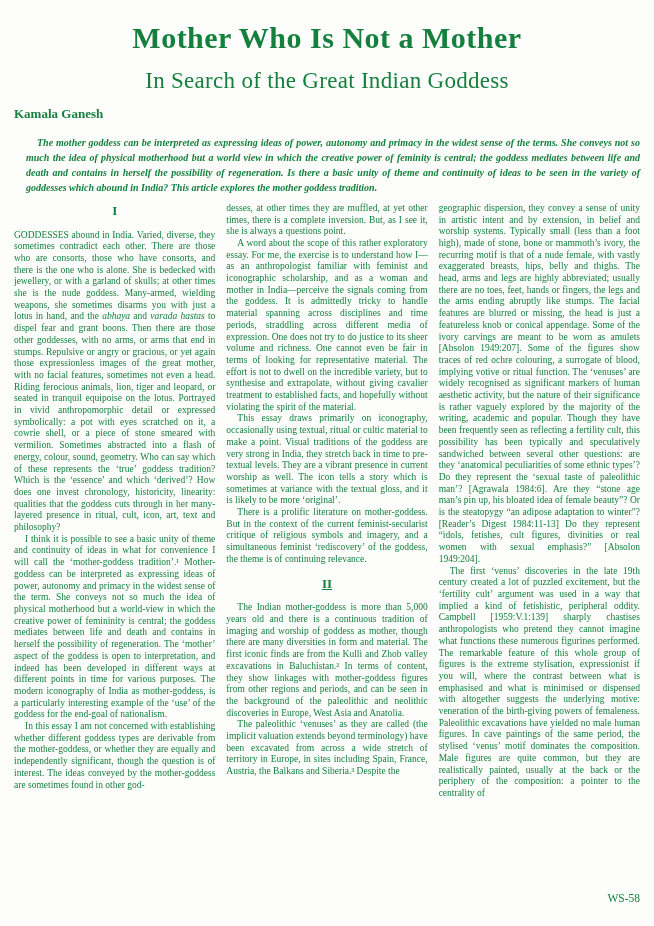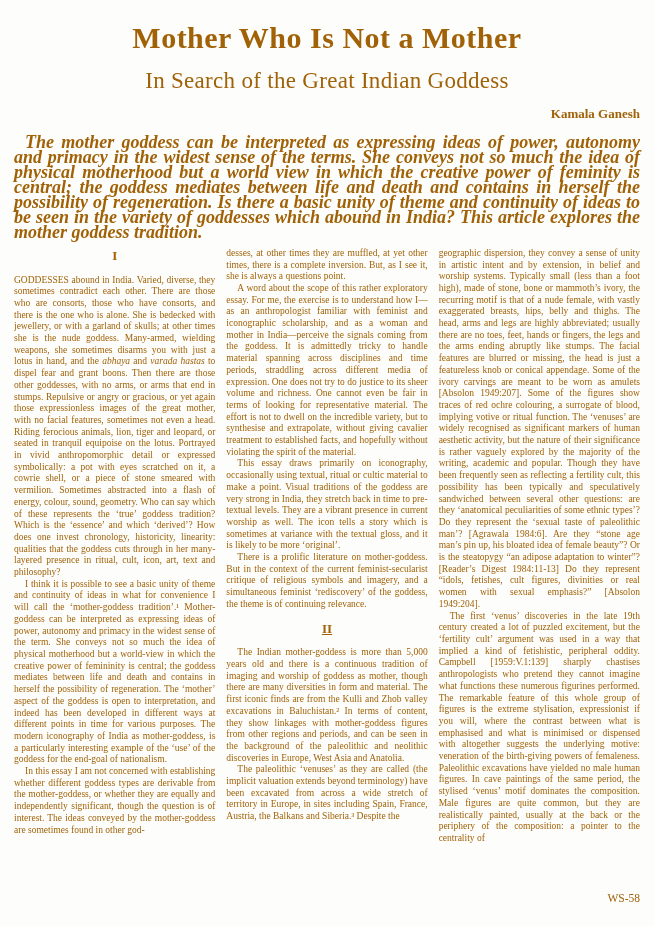--- a/index.html
+++ b/index.html
@@ -2,21 +2,21 @@
 <html><head>
 <meta charset="utf-8">
 <style>
   html, body { margin: 0; padding: 0; background: #d8d8d8; }
   .page {
     position: relative;
     width: 654px;
     height: 926px;
     margin: 0 auto;
     background: #fdfdfc;
-    color: #a16207;
+    color: #15803d;
     font-family: "Liberation Serif", serif;
     box-sizing: border-box;
     padding: 22px 14px 0 14px;
     overflow: hidden;
   }
   .title1 {
     margin: 0;
     text-align: center;
     font-size: 30px;
     font-weight: bold;
@@ -26,27 +26,27 @@
   .title2 {
     margin: 14px 0 0 0;
     text-align: center;
     font-size: 23px;
     font-weight: normal;
     letter-spacing: 0.3px;
     line-height: 1.1;
   }
   .author {
     margin-top: 13px;
-    text-align: right;
+    text-align: left;
     font-size: 13px;
     font-weight: bold;
   }
   .abstract {
-    margin: 13px 0 0 0;
-    font-size: 18px;
+    margin: 13px 0 0 12px;
+    font-size: 10px;
     font-weight: bold;
     font-style: italic;
     line-height: 15px;
     text-align: justify;
     text-indent: 11px;
   }
   .columns {
     display: flex;
     gap: 11px;
     margin-top: 8px;

